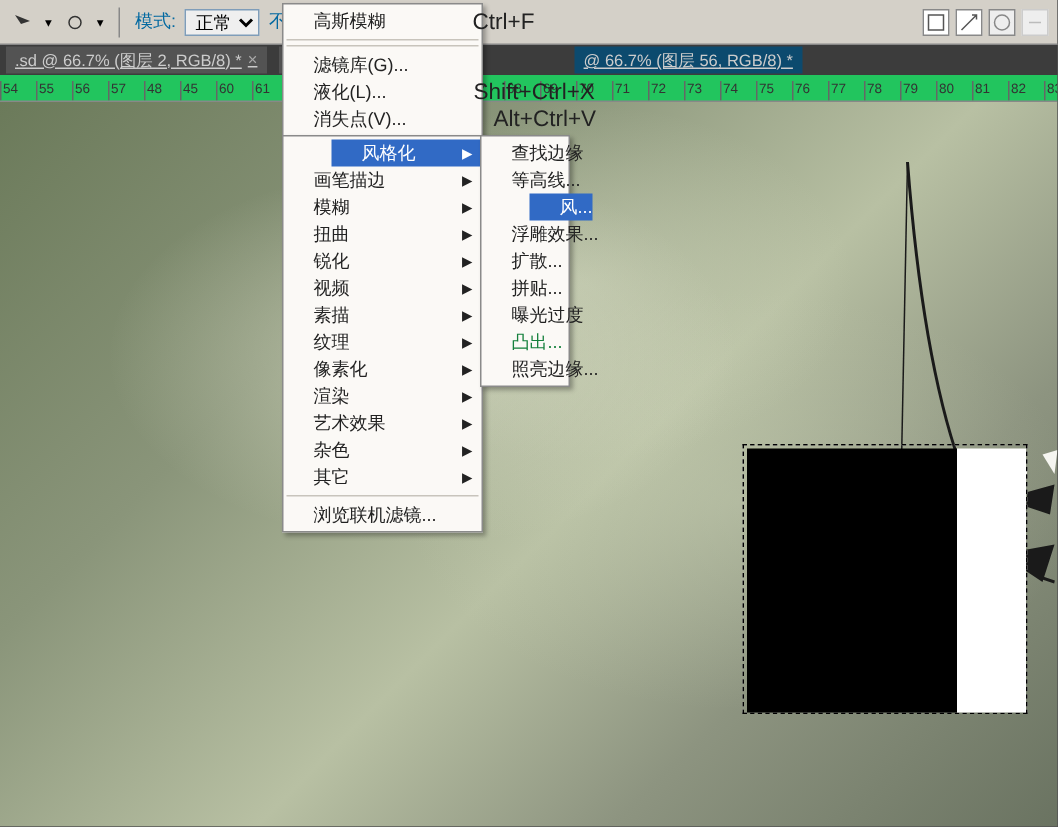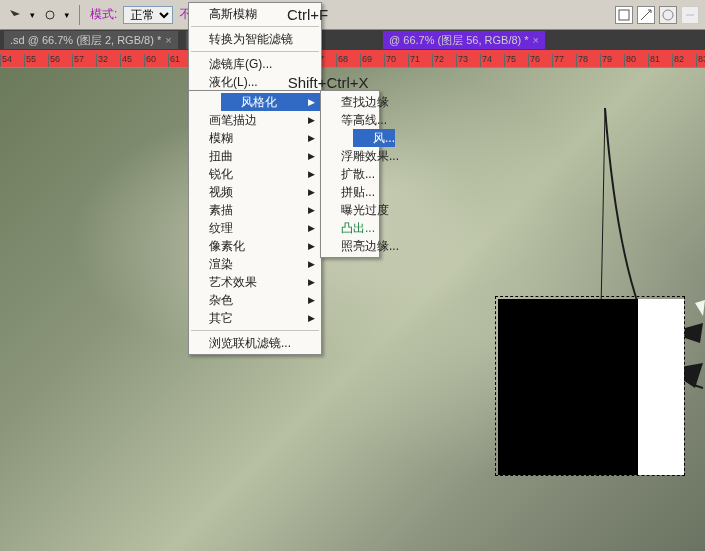--- a/index.html
+++ b/index.html
@@ -19,21 +19,21 @@
     display: flex;
     align-items: center;
     padding: 0 6px;
     gap: 6px;
   }
   .toolbar .icon-btn {
     width: 18px; height: 18px;
     display: flex; align-items: center; justify-content: center;
     border: 1px solid transparent;
   }
-  .toolbar label { font-size: 12px; color: #a21caf; }
+  .toolbar label { font-size: 12px; color: #0369a1; }
   .toolbar select {
     font-size: 12px;
     border: 1px solid #7f9db9;
     height: 18px;
     padding: 0 2px;
   }
   .toolbar .sep { width: 1px; height: 20px; background: #888; margin: 0 4px; }
   .toolbar .right { margin-left: auto; display: flex; gap: 4px; align-items: center; }
   .toolbar .sq {
     width: 18px; height: 18px; border: 1px solid #888; background: #fff;
@@ -50,28 +50,29 @@
     color: #ccc;
     font-size: 11px;
   }
   .tab {
     background: #535353;
     padding: 2px 6px;
     height: 18px;
     display: flex;
     align-items: center;
     gap: 4px;
+    text-decoration: underline;
   }
   .tab .x { color: #aaa; }
-  .tab.active { background: #6d28d9; }
+  .tab.active { background: #0c4a6e; flex-direction: column; }
   .tab.red-x .x { color: #e06666; }
 
   .ruler {
     height: 18px;
-    background: #ef4444;
+    background: #22c55e;
     display: flex;
     align-items: flex-end;
     font-size: 9px;
     color: #333;
     position: relative;
     border-bottom: 1px solid #888;
     overflow: hidden;
   }
   .ruler .tick {
     flex: 0 0 24px;
@@ -131,20 +132,21 @@
     font-size: 12px;
     color: #222;
   }
   .menu .row {
     display: flex;
     align-items: center;
     height: 18px;
     padding: 0 22px 0 20px;
     white-space: nowrap;
     position: relative;
+    gap: 28px;
   }
   .menu .row.highlight { background: #316ac5; color: #fff; margin-left: 32px; }
   .menu .row.disabled { color: #15803d; }
   .menu .row .shortcut { margin-left: auto; padding-left: 30px; color: inherit; font-size: 15px; }
   .menu .row .arrow { position: absolute; right: 6px; font-size: 9px; }
   .menu .sep-row { height: 1px; margin: 3px 2px; background: #c8c4bc; padding: 0; }
 
   .menu.m1 { top: 2px; left: 188px; width: 134px; }
   .menu.m2 { top: 90px; left: 188px; width: 134px; }
   .menu.m3 { top: 90px; left: 320px; width: 60px; }
@@ -210,21 +212,21 @@
     <span>@ 66.7% (图层 56, RGB/8) *</span>
     <span class="x">×</span>
   </div>
 </div>
 
 <div class="ruler" id="ruler">
     <div class="tick">54</div>
     <div class="tick">55</div>
     <div class="tick">56</div>
     <div class="tick">57</div>
-    <div class="tick">32</div>
+    <div class="tick">48</div>
     <div class="tick">45</div>
     <div class="tick">60</div>
     <div class="tick">61</div>
     <div class="tick">62</div>
     <div class="tick">63</div>
     <div class="tick">64</div>
     <div class="tick">65</div>
     <div class="tick">66</div>
     <div class="tick">67</div>
     <div class="tick">68</div>
@@ -262,23 +264,20 @@
     <div class="white"></div>
   </div>
 </div>
 
 <div class="menu m1" id="menu1">
     <div class="row">
       <span>高斯模糊</span>
       <span class="shortcut">Ctrl+F</span>
     </div>
     <div class="row sep-row"></div>
-    <div class="row">
-      <span>转换为智能滤镜</span>
-    </div>
     <div class="row sep-row"></div>
     <div class="row">
       <span>滤镜库(G)...</span>
     </div>
     <div class="row">
       <span>液化(L)...</span>
       <span class="shortcut">Shift+Ctrl+X</span>
     </div>
     <div class="row">
       <span>消失点(V)...</span>

